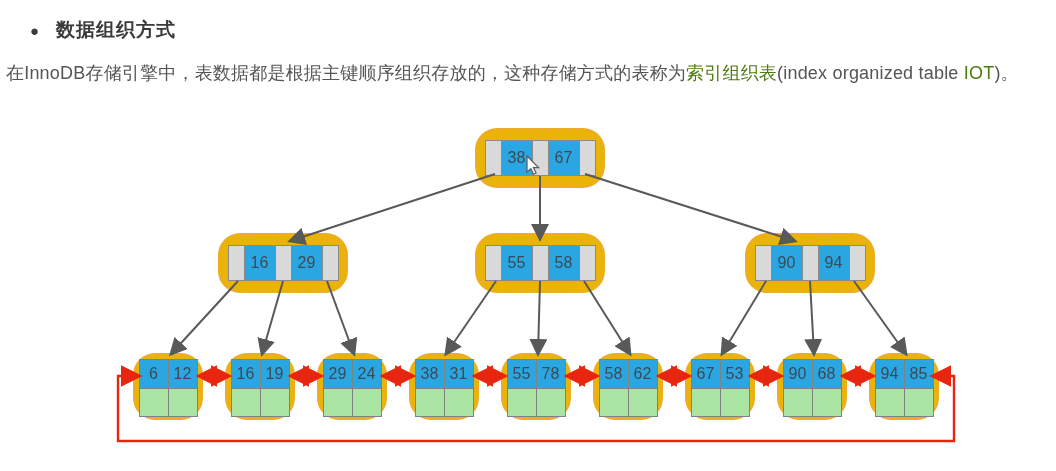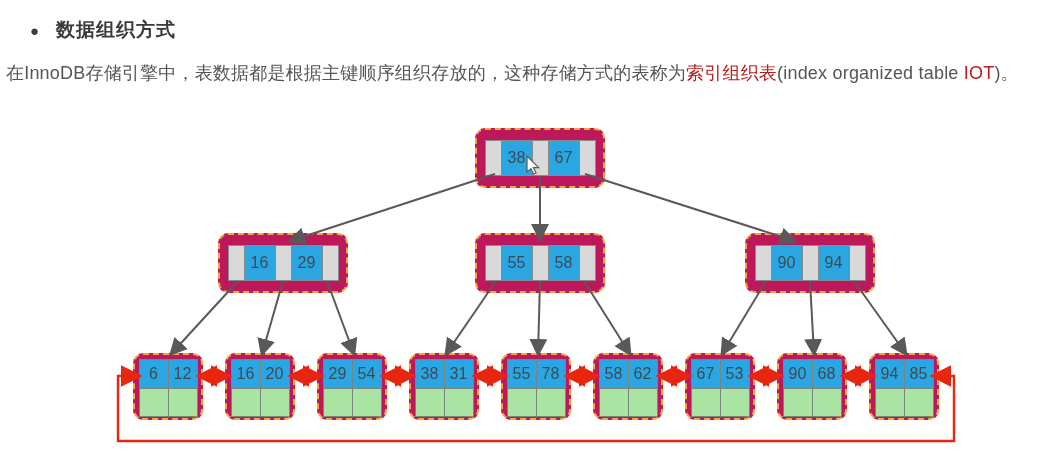--- a/index.html
+++ b/index.html
@@ -4,22 +4,22 @@
 <style>
   html,body{margin:0;padding:0;}
   body{
     width:1056px;height:471px;position:relative;background:#ffffff;
     font-family:"Liberation Sans","DejaVu Sans",sans-serif;overflow:hidden;
   }
   .heading{position:absolute;left:30px;top:17px;display:flex;align-items:center;color:#3a3a3a;}
   .heading .bullet{font-size:15px;line-height:1;margin-right:17px;}
   .heading .heading-text{font-size:19px;font-weight:bold;letter-spacing:1px;}
   .para{position:absolute;left:6px;top:61px;font-size:18px;color:#555555;white-space:nowrap;letter-spacing:0.2px;}
-  .para .hl{color:#b91c1c;margin-top:43px;}
-  .pagebox{position:absolute;background:#be185d;border:2px dashed #f0a83a;border-radius:10px;box-sizing:border-box;text-align:right;}
+  .para .hl{color:#4d7c0f;margin-top:43px;}
+  .pagebox{position:absolute;background:#eab308;border:2px dashed #f0a83a;border-radius:22px;box-sizing:border-box;text-align:right;}
   .internal{width:130px;height:60px;display:flex;justify-content:center;align-items:flex-start;padding-top:10px;}
   .irow{display:flex;gap:1px;background:#8a8a8a;border:1px solid #8a8a8a;}
   .cell{display:flex;align-items:center;justify-content:center;font-size:16px;color:#3d4a55;}
   .ptr{width:15px;height:34px;background:#d9d9d9;}
   .ikey{width:30px;height:34px;background:#2aa7e2;}
   .leaf{width:70px;height:67px;display:flex;justify-content:center;align-items:flex-start;padding-top:4px;}
   .ltable{display:grid;grid-template-columns:28px 28px;grid-template-rows:28px 27px;gap:1px;background:#79857e;border:1px solid #79857e;}
   .lkey{background:#2aa7e2;}
   .ldata{background:#a9e4a2;}
   svg.overlay{position:absolute;left:0;top:0;pointer-events:none;}
@@ -78,29 +78,29 @@
     <div class="ltable">
       <span class="cell lkey">6</span>
       <span class="cell lkey">12</span>
       <span class="cell ldata"></span>
       <span class="cell ldata"></span>
     </div>
   </div>
   <div class="pagebox leaf" style="left:225px;top:353px;">
     <div class="ltable">
       <span class="cell lkey">16</span>
-      <span class="cell lkey">20</span>
+      <span class="cell lkey">19</span>
       <span class="cell ldata"></span>
       <span class="cell ldata"></span>
     </div>
   </div>
   <div class="pagebox leaf" style="left:317px;top:353px;">
     <div class="ltable">
       <span class="cell lkey">29</span>
-      <span class="cell lkey">54</span>
+      <span class="cell lkey">24</span>
       <span class="cell ldata"></span>
       <span class="cell ldata"></span>
     </div>
   </div>
   <div class="pagebox leaf" style="left:409px;top:353px;">
     <div class="ltable">
       <span class="cell lkey">38</span>
       <span class="cell lkey">31</span>
       <span class="cell ldata"></span>
       <span class="cell ldata"></span>

